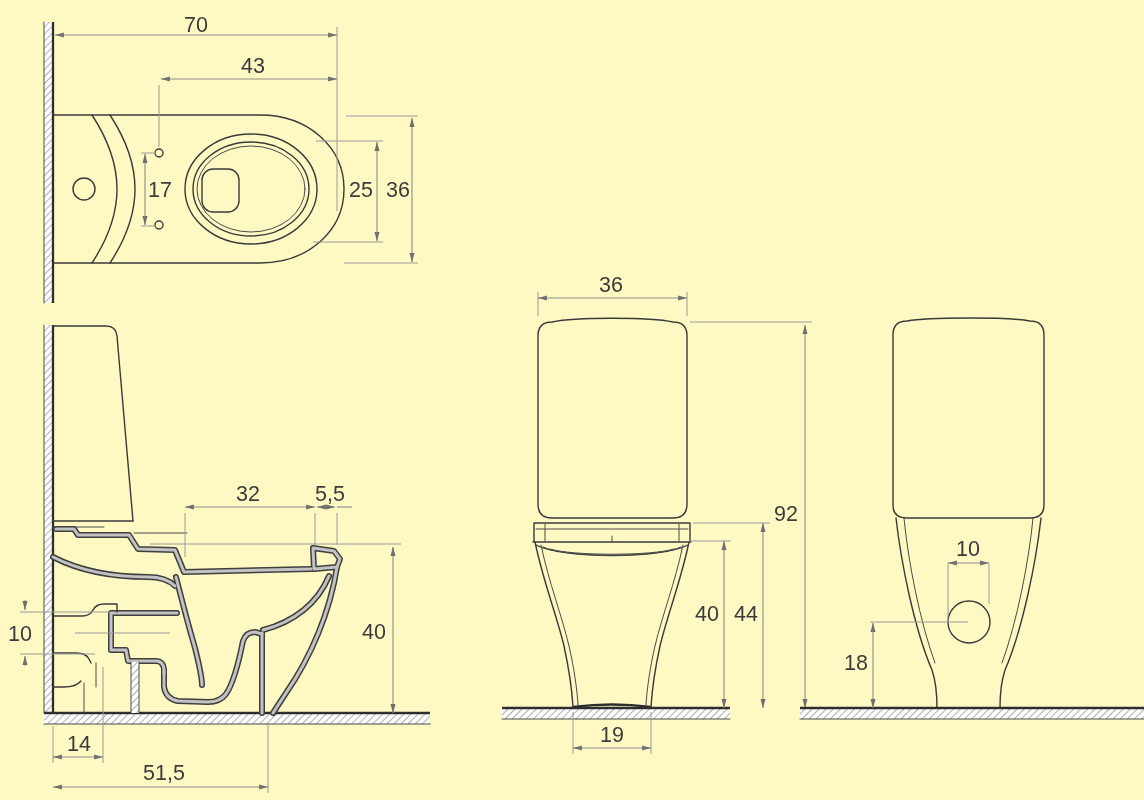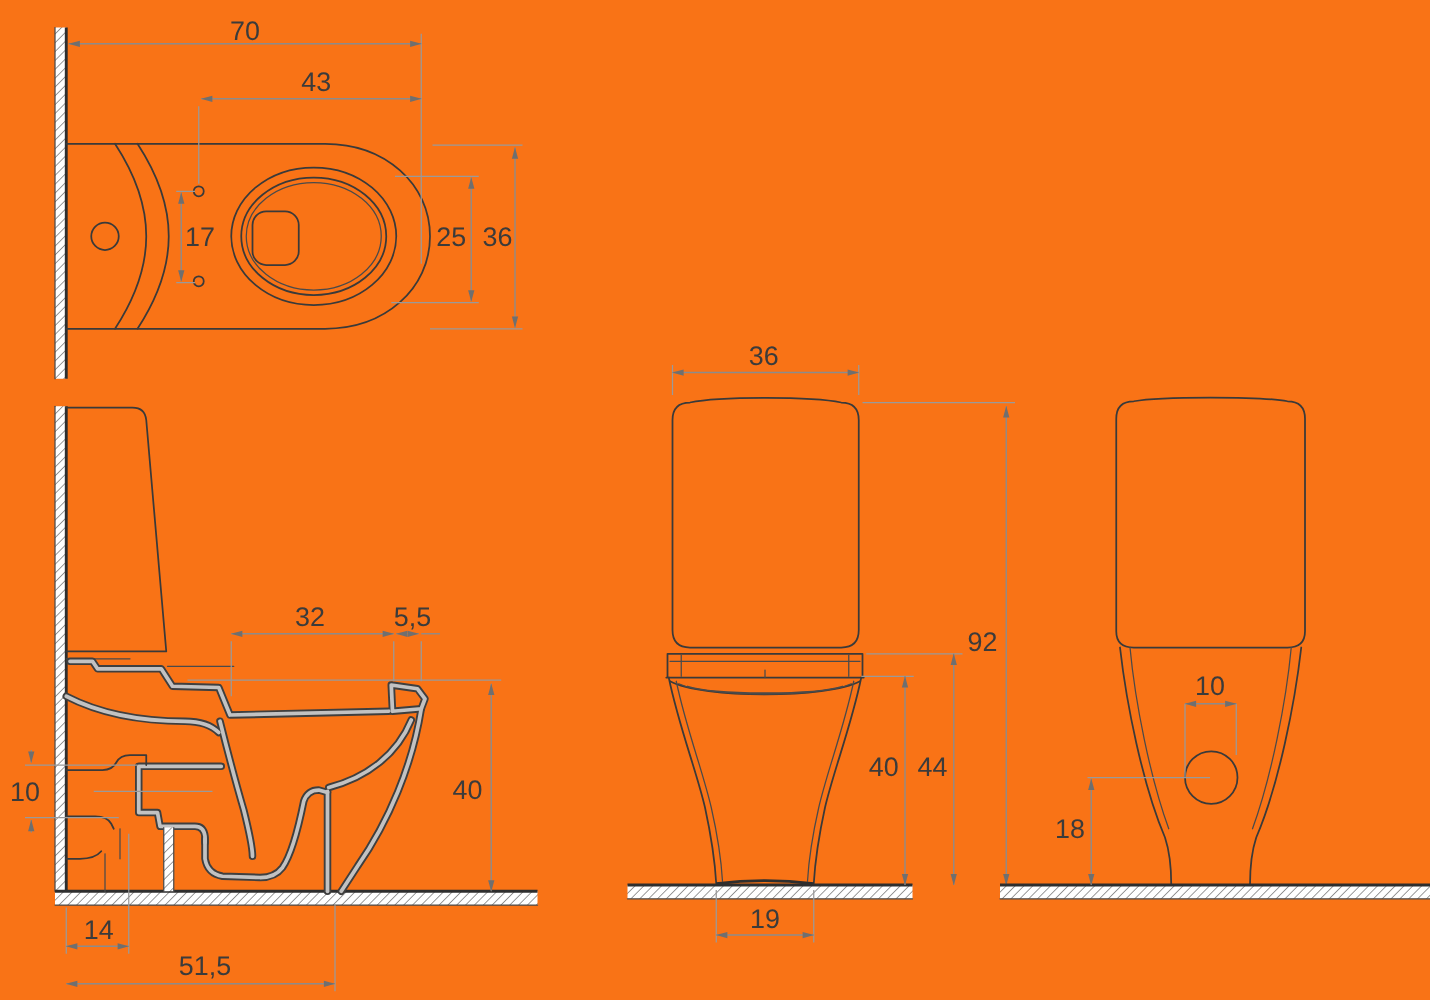--- a/index.html
+++ b/index.html
@@ -1,16 +1,16 @@
 <!DOCTYPE html>
 <html><head>
 <meta charset="utf-8">
 <style>
   html,body{margin:0;padding:0;background:#ffffff;}
-  .canvas{position:relative;width:1144px;height:800px;background:#f97316;overflow:hidden;
+  .canvas{position:relative;width:1144px;height:800px;background:#fef9c3;overflow:hidden;
           font-family:"Liberation Sans",sans-serif;text-decoration:underline;}
   svg{display:block;}
   .ln   {fill:none;stroke:#3a3a3a;stroke-width:1.4;stroke-linecap:round;stroke-linejoin:round;}
   .ln2  {fill:none;stroke:#2e2e2e;stroke-width:2.3;stroke-linecap:butt;}
   .lnth {fill:none;stroke:#4a4a4a;stroke-width:1.0;stroke-linecap:round;}
   .sec-o{fill:none;stroke:#3f3f3f;stroke-width:6;stroke-linecap:round;stroke-linejoin:round;}
   .sec-i{fill:none;stroke:#c2c2c2;stroke-width:3;stroke-linecap:round;stroke-linejoin:round;}
   .dim  {fill:none;stroke:#8c8c8c;stroke-width:1.1;}
   .ext  {fill:none;stroke:#9a9a9a;stroke-width:1.0;}
   .cl   {fill:none;stroke:#9a9a9a;stroke-width:1.0;}

